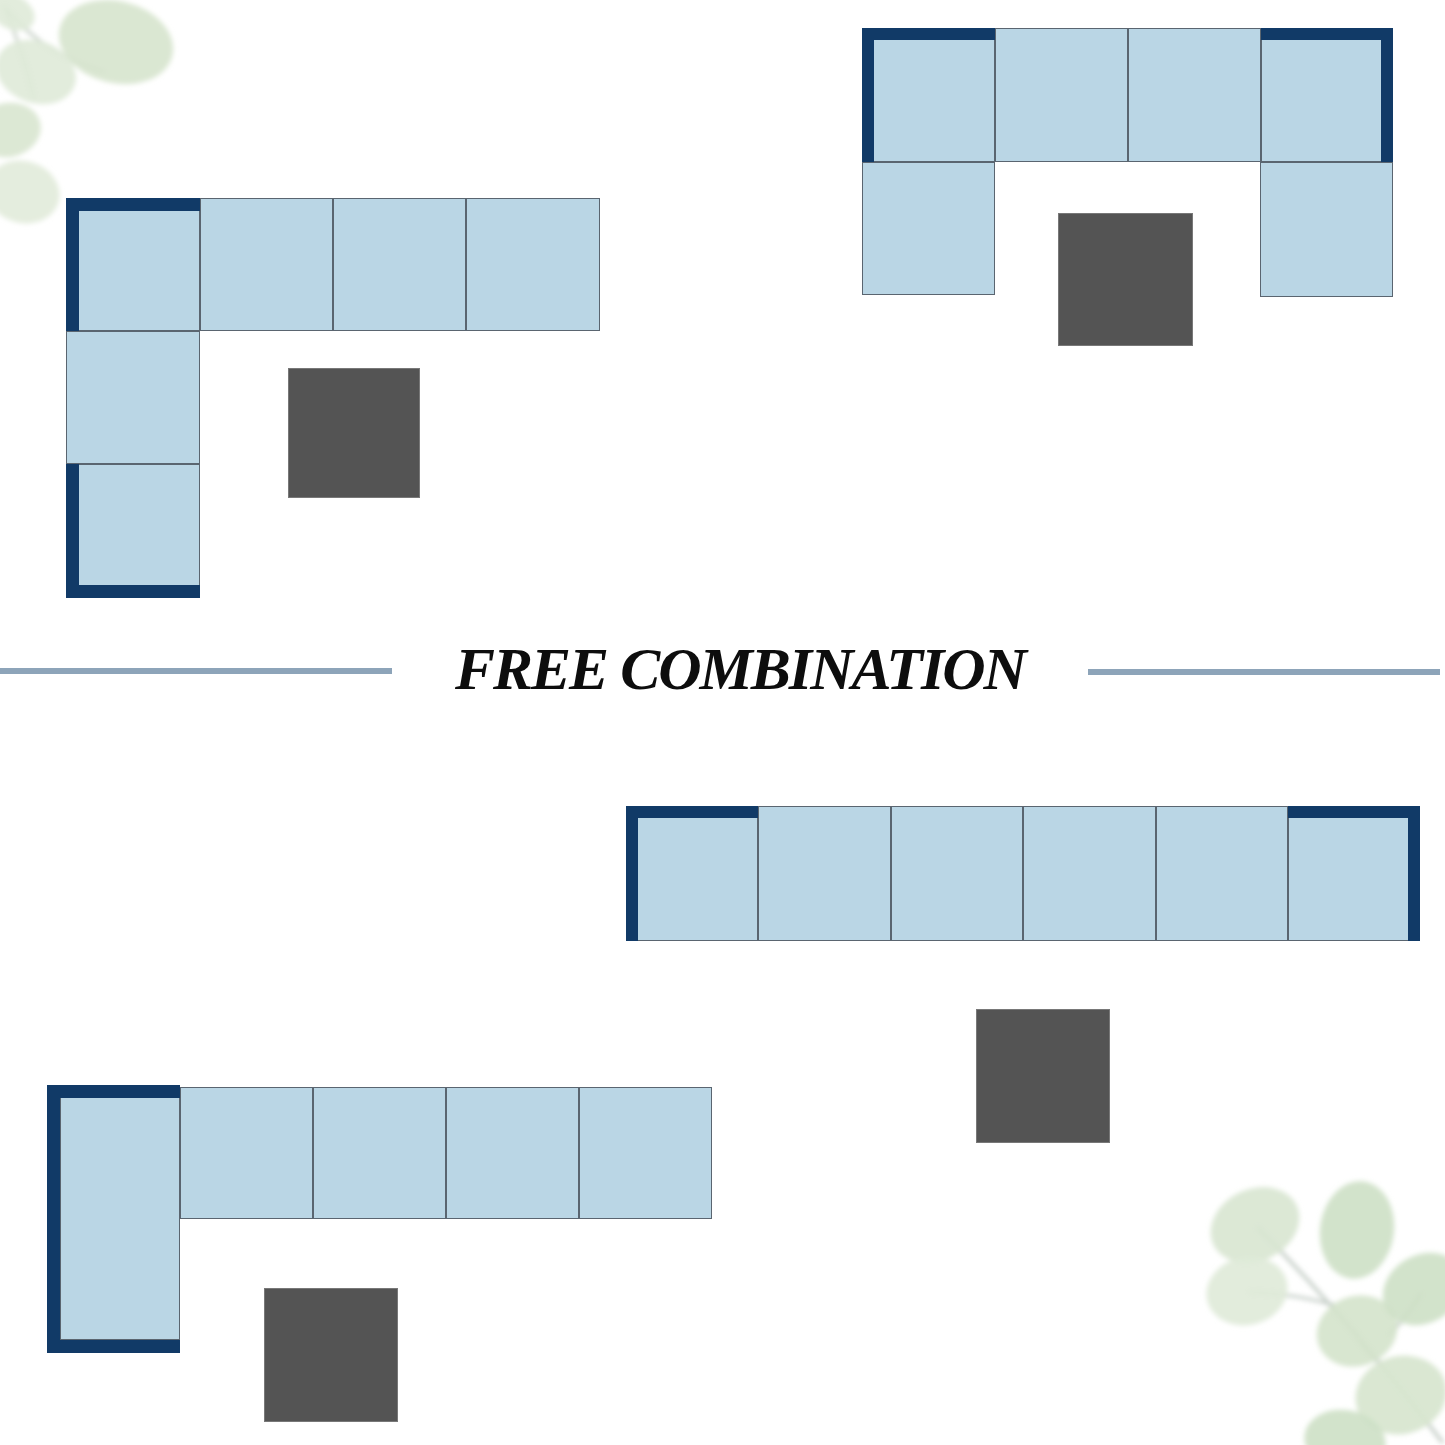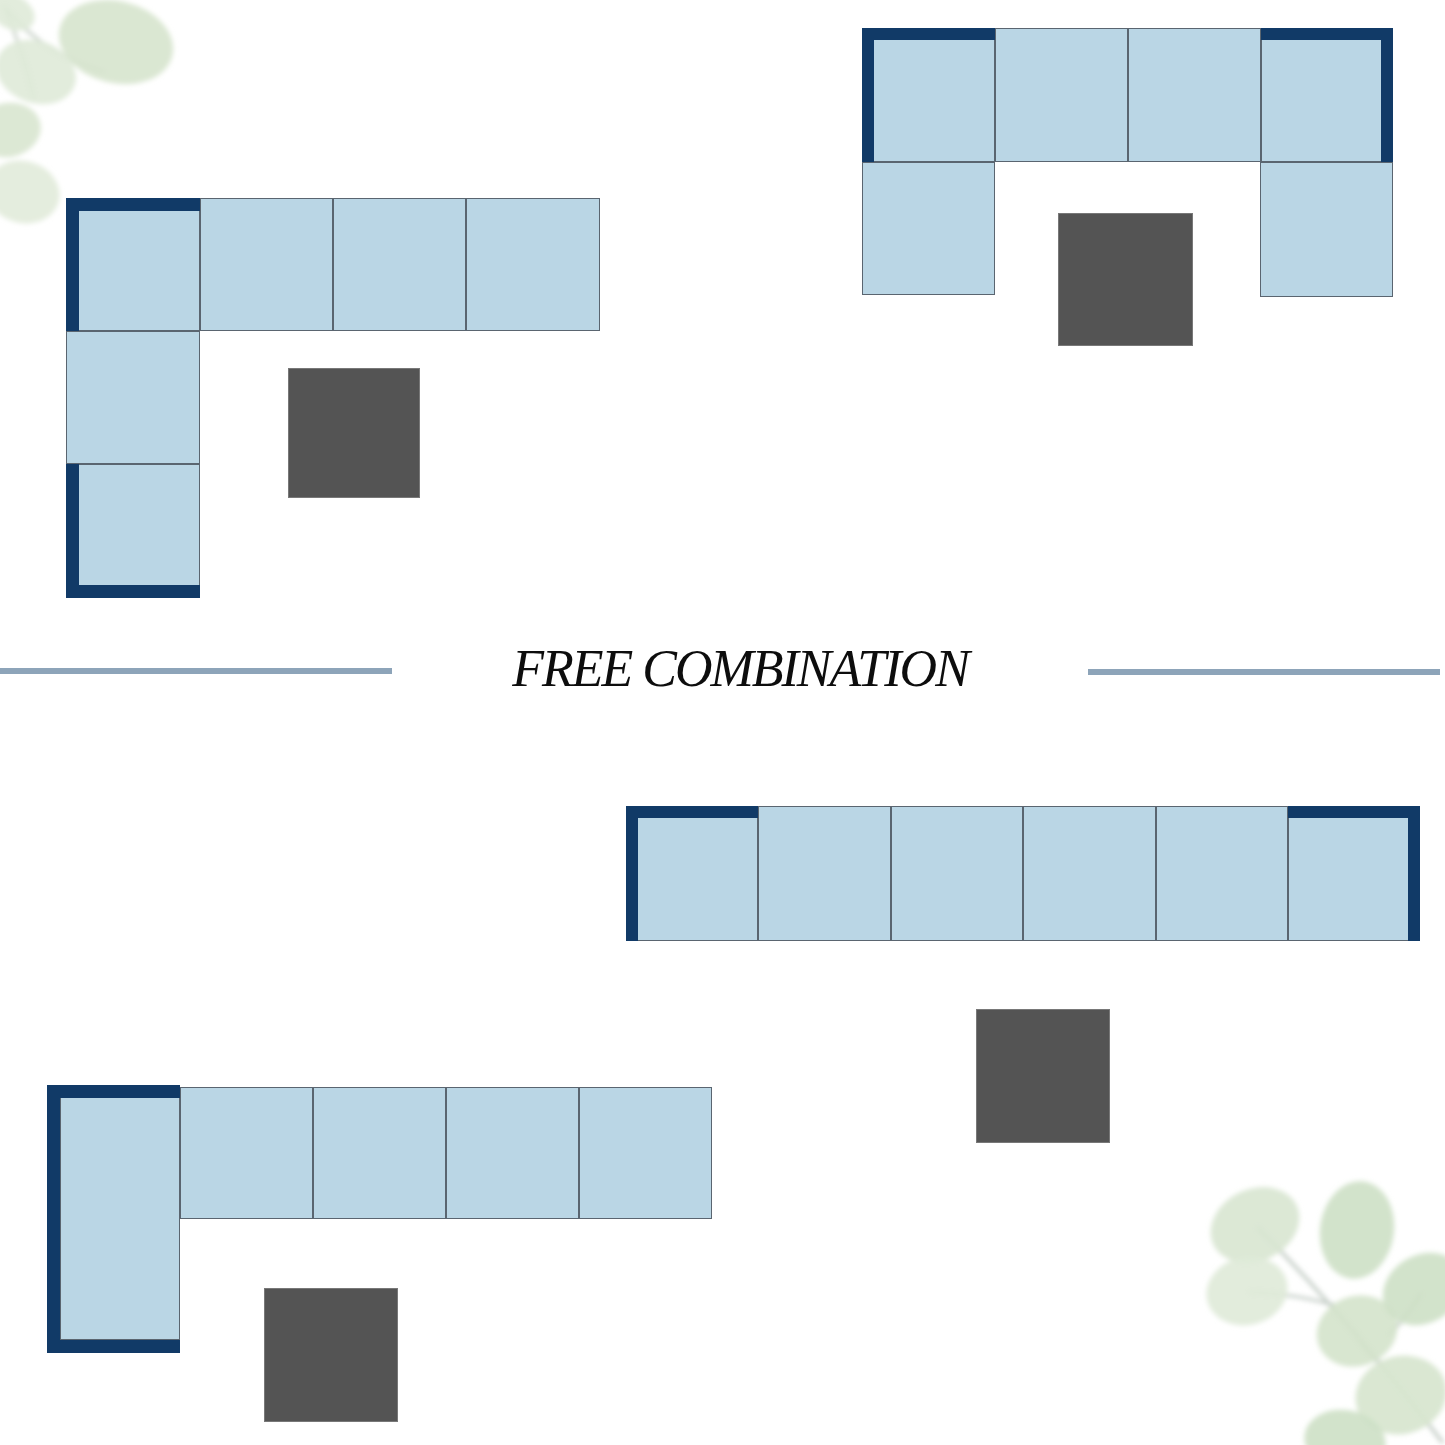--- a/index.html
+++ b/index.html
@@ -20,21 +20,21 @@
   .arm{position:absolute;background:var(--navy);}
   .ottoman{
     position:absolute;background:var(--ottoman-fill);
     border:1px solid var(--ottoman-border);box-sizing:border-box;
   }
   .divider-line{position:absolute;height:6px;background:var(--divider-line);}
   .divider-line.left{left:0;top:668px;width:392px;}
   .divider-line.right{left:1088px;top:669px;width:352px;}
   .section-title{
     position:absolute;left:392px;top:629px;width:696px;margin:0;
-    text-align:center;font-style:italic;font-weight:normal;font-size:52px;line-height:80px;
+    text-align:center;font-style:italic;font-weight:bold;font-size:60px;line-height:80px;
     letter-spacing:-2px;color:var(--title-text);white-space:nowrap;
     font-family:"Liberation Serif",serif;
   }
   .decor{position:absolute;pointer-events:none;}
   .decor.tl{left:0;top:0;}
   .decor.br{left:1185px;top:1165px;}
 </style>
 </head>
 <body>
 

